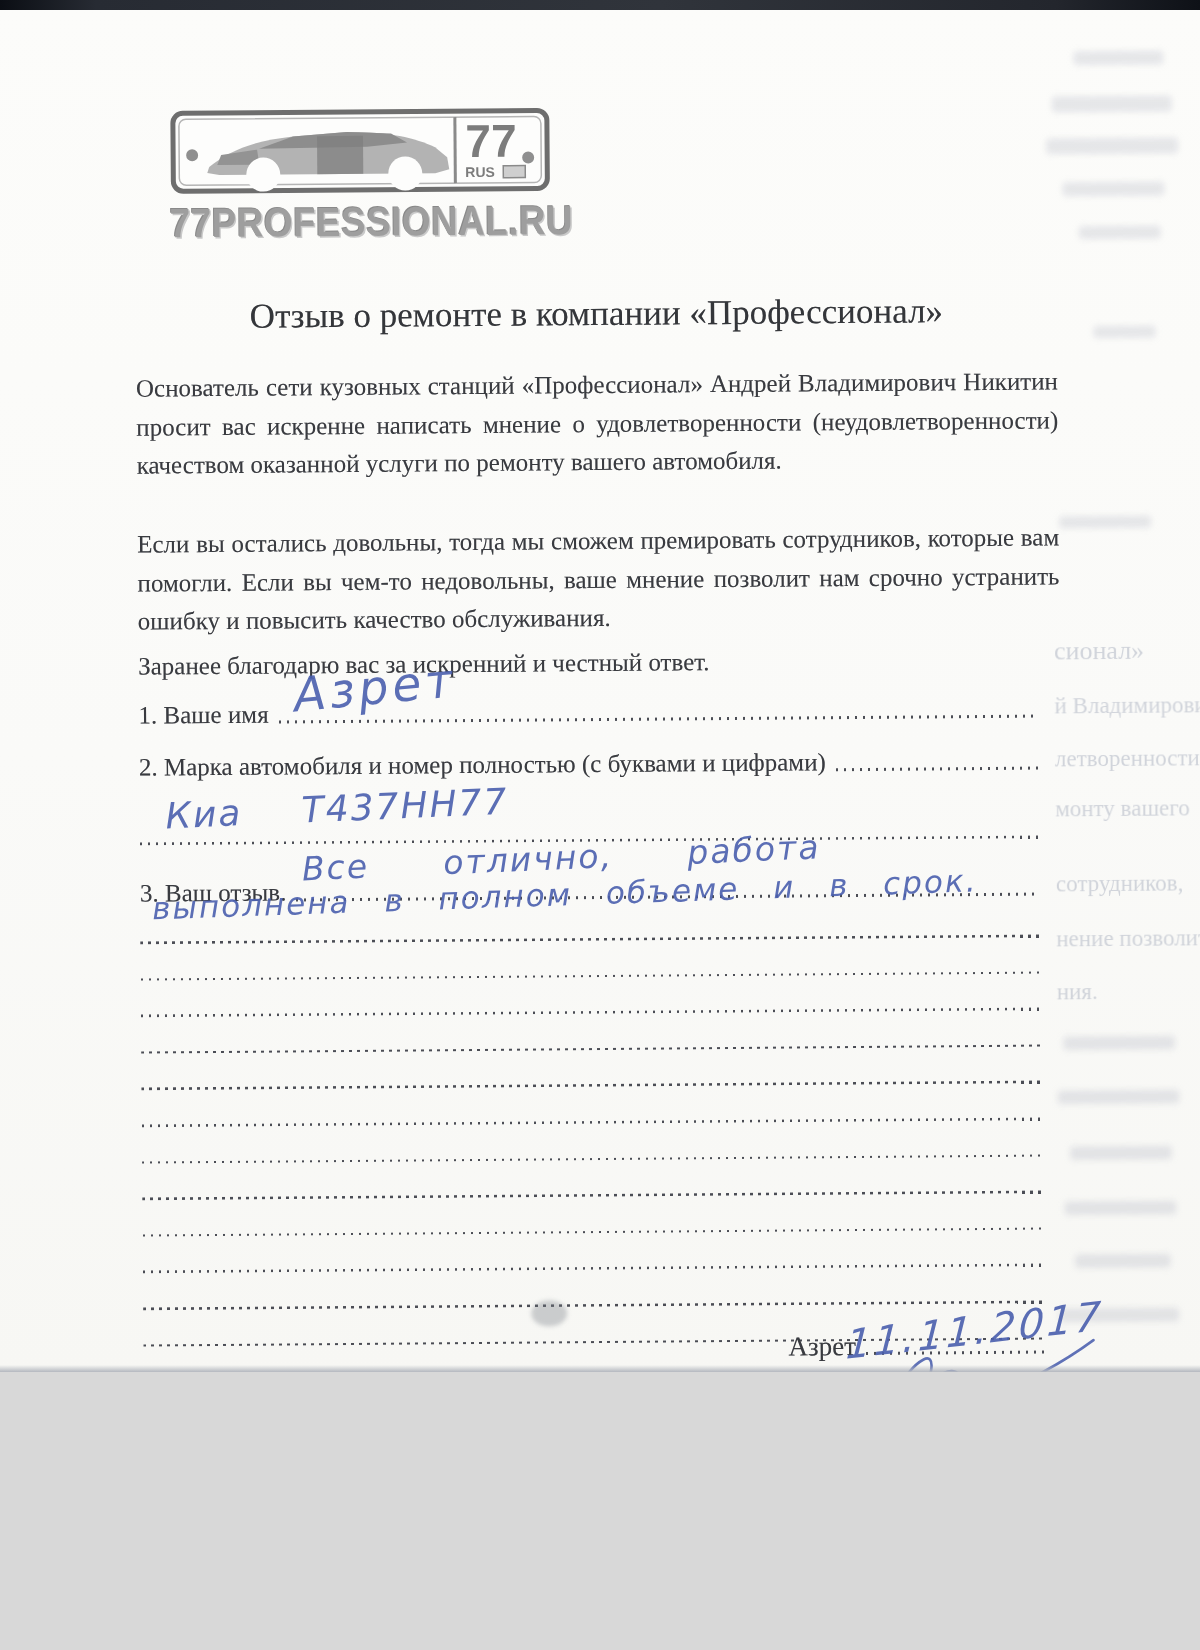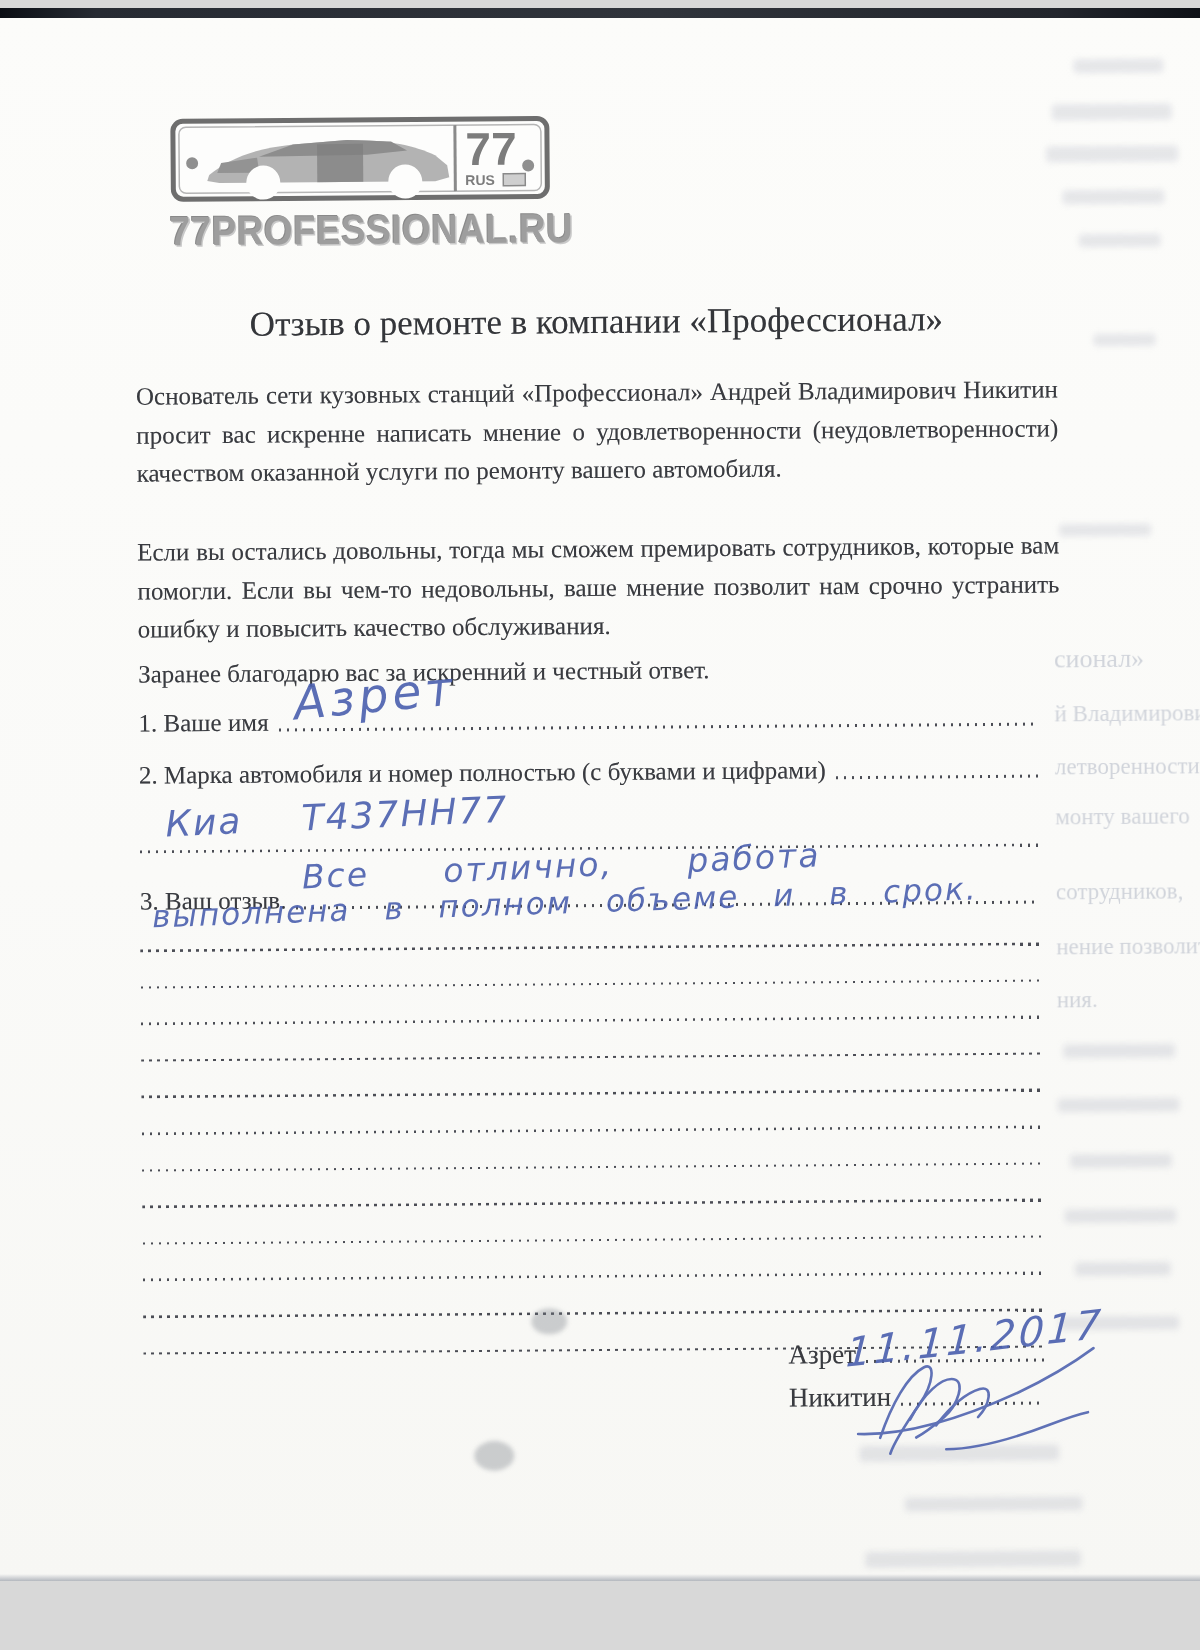--- a/index.html
+++ b/index.html
@@ -1,17 +1,17 @@
 <!DOCTYPE html>
 <html><head>
 <meta charset="utf-8">
 <style>
   html,body { margin:0; padding:0; background:#d8d8d8; }
   .page {
-    position:relative; width:1200px; height:1573px; margin:8px auto;
+    position:relative; width:1200px; height:1372px; margin:0 auto;
     background:linear-gradient(180deg,#fcfcfa 0%,#fafaf8 55%,#f7f7f4 100%);
     overflow:hidden;
     font-family:"Liberation Serif", serif;
     color:#393b40;
   }
   .top-edge {
     position:absolute; top:0; left:0; right:0; height:10px; z-index:5;
     background:linear-gradient(90deg,#0b0e14 0%,#272b33 8%,#30343b 55%,#23262d 88%,#0e1117 100%);
   }
   .bottom-edge {

